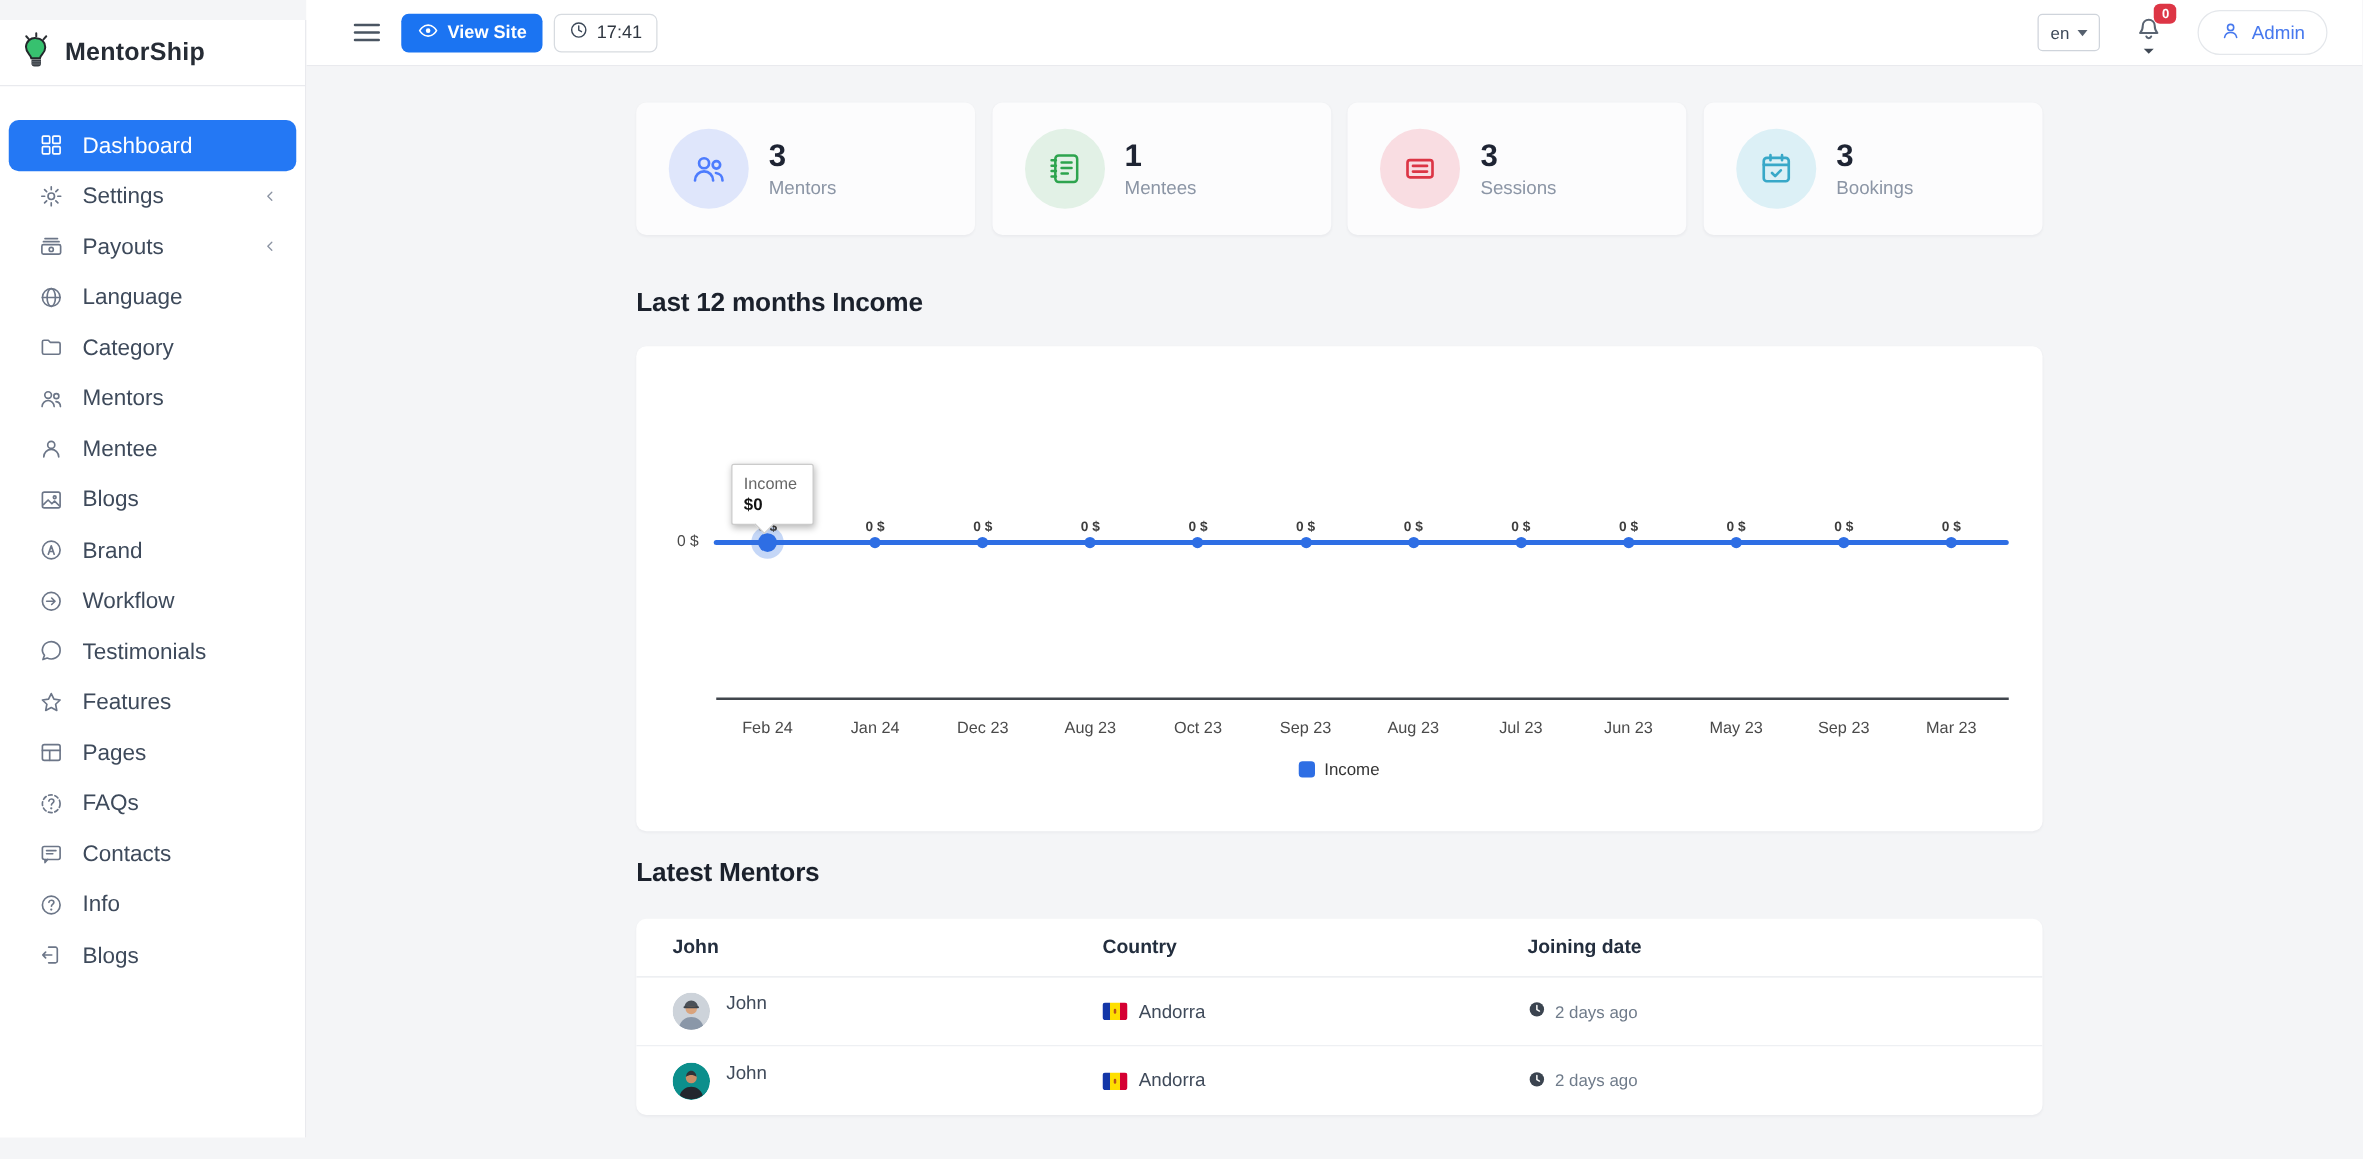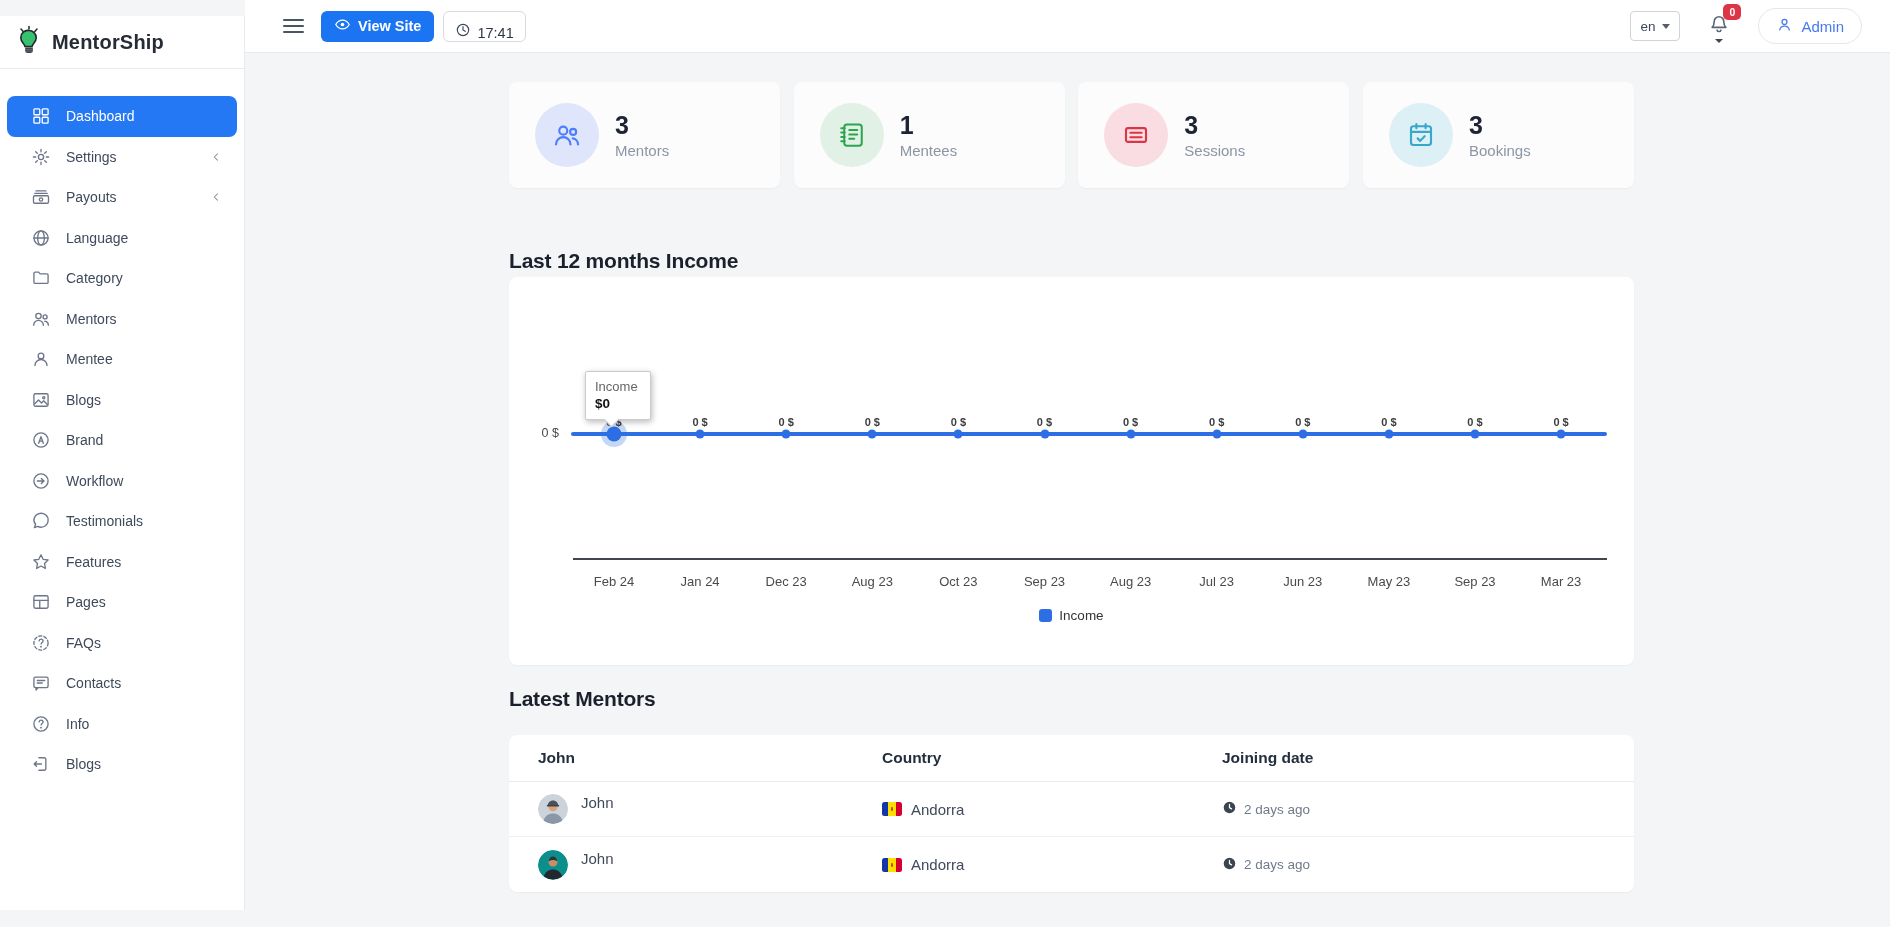--- a/index.html
+++ b/index.html
@@ -7,33 +7,33 @@
   body { font-family:"Liberation Sans","DejaVu Sans",sans-serif; background:#f4f5f7; position:relative; }
 
   
   .sidebar { position:absolute; left:0; top:16px; width:245px; height:894px; background:#fff; border-right:1px solid #e9eaee; z-index:10; }
   .sidebar-header { height:53px; border-bottom:1px solid #e9eaee; display:flex; align-items:center; padding-left:16px; gap:10px; }
   .brand-name { font-size:20px; font-weight:700; color:#262c35; letter-spacing:.2px; }
   .menu { padding-top:27px; }
   .menu-item { height:40.5px; margin:0 7px; display:flex; align-items:center; padding:0 14px 0 24px; border-radius:8px; cursor:pointer; color:#3e4a5b; }
   .menu-item .mi-icon { width:20px; height:20px; color:#6c7688; flex:0 0 20px; display:flex; align-items:center; }
   .menu-item .mi-icon svg { width:20px; height:20px; }
-  .menu-item .mi-label { margin-left:15px; font-size:14px; }
+  .menu-item .mi-label { margin-left:15px; font-size:18px; }
   .menu-item.active { background:#2478f4; color:#fff; }
   .menu-item.active .mi-icon { color:#fff; }
   .menu-item .mi-chevron { margin-left:auto; color:#8b93a2; display:flex; }
   .menu-item .mi-chevron svg { width:14px; height:14px; }
 
   
   .topbar { position:absolute; left:245px; top:0; right:0; height:53px; background:#fff; border-bottom:1px solid #e9eaee; display:flex; align-items:center; z-index:9; }
   .hamburger { margin-left:38px; width:21px; display:flex; flex-direction:column; gap:4px; cursor:pointer; }
   .hamburger span { display:block; height:2.2px; background:#4a5562; border-radius:1px; }
   .btn-view-site { margin-left:17px; height:31px; background:#1b74f2; color:#fff; border:none; border-radius:6px; font-size:14.5px; font-weight:600; display:flex; align-items:center; gap:7px; padding:0 13px; cursor:pointer; font-family:inherit; }
   .btn-view-site svg { width:17px; height:17px; }
-  .chip-time { margin-left:9px; height:31px; background:#fff; border:1px solid #d7dbe0; border-radius:6px; display:flex; align-items:flex-end; gap:6px; padding:0 11px; font-size:14.5px; color:#2f3640; cursor:pointer; }
+  .chip-time { margin-left:9px; height:31px; background:#fff; border:1px solid #d7dbe0; border-radius:6px; display:flex; align-items:center; gap:6px; padding:0 11px; font-size:14.5px; color:#2f3640; cursor:pointer; }
   .chip-time svg { width:16px; height:16px; }
   .topbar-right { margin-left:auto; display:flex; align-items:center; padding-right:28px; gap:26px; }
   .lang-select { height:30px; min-width:44px; border:1px solid #cfd4db; border-radius:4px; background:#fff; display:flex; align-items:center; justify-content:center; gap:7px; font-size:13.5px; color:#3c4858; padding:0 9px; cursor:pointer; }
   .caret-down { width:0; height:0; border-left:4px solid transparent; border-right:4px solid transparent; border-top:5px solid #55606e; }
   .bell-wrap { position:relative; cursor:pointer; display:flex; flex-direction:column; align-items:center; }
   .bell-wrap svg { width:26px; height:26px; }
   .badge { position:absolute; top:-6px; right:-9px; min-width:18px; height:16px; background:#dd3545; color:#fff; font-size:10.5px; font-weight:700; border-radius:5px; display:flex; align-items:center; justify-content:center; padding:0 4px; }
   .bell-caret { width:0; height:0; border-left:4px solid transparent; border-right:4px solid transparent; border-top:4px solid #3f4854; margin-top:-1px; }
   .btn-admin { height:36px; border:1px solid #e4e7eb; background:#fff; border-radius:18px; display:flex; align-items:center; gap:8px; padding:0 17px; font-size:15px; color:#4678ee; cursor:pointer; font-family:inherit; }
   .btn-admin svg { width:17px; height:17px; }
@@ -41,21 +41,21 @@
   
   .content { position:absolute; left:245px; top:53px; right:0; bottom:0; background:#f4f5f7; }
   .stats-row { position:absolute; left:264px; top:29px; width:1125px; display:flex; justify-content:space-between; }
   .stat-card { width:271px; height:106px; background:#fcfcfd; border-radius:8px; box-shadow:0 1px 2px rgba(16,24,40,.04); display:flex; align-items:center; padding-left:26px; gap:16px; }
   .stat-circle { width:64px; height:64px; border-radius:50%; display:flex; align-items:center; justify-content:center; }
   .stat-circle svg { width:30px; height:30px; }
   .stat-value { font-size:25px; font-weight:700; color:#1e2433; line-height:1.15; }
   .stat-label { font-size:15px; color:#8b95a5; margin-top:2px; }
 
   .section-title { position:absolute; left:264px; font-size:21px; font-weight:700; color:#1b212c; letter-spacing:-.2px; }
-  .title-income { top:196px; }
+  .title-income { top:178px; }
   .title-mentors { top:634px; }
 
   
   .chart-card { position:absolute; left:264px; top:224px; width:1125px; height:388px; background:#fff; border-radius:8px; box-shadow:0 1px 2px rgba(16,24,40,.04); }
   .chart-area { position:absolute; inset:0; }
   .y-tick { position:absolute; left:0; top:149px; width:50px; text-align:right; font-size:12.5px; color:#4a4a4a; }
   .income-line { position:absolute; left:62px; top:155px; width:1036px; height:4px; background:#2e6ee4; border-radius:2px; z-index:1; }
   .x-baseline { position:absolute; left:64px; top:281px; width:1034px; height:2px; background:#41464d; }
   .chart-point { position:absolute; width:9px; height:9px; border-radius:50%; background:#2e6ee4; transform:translate(-50%,-50%); z-index:2; }
   .chart-point.selected { width:15px; height:15px; }

